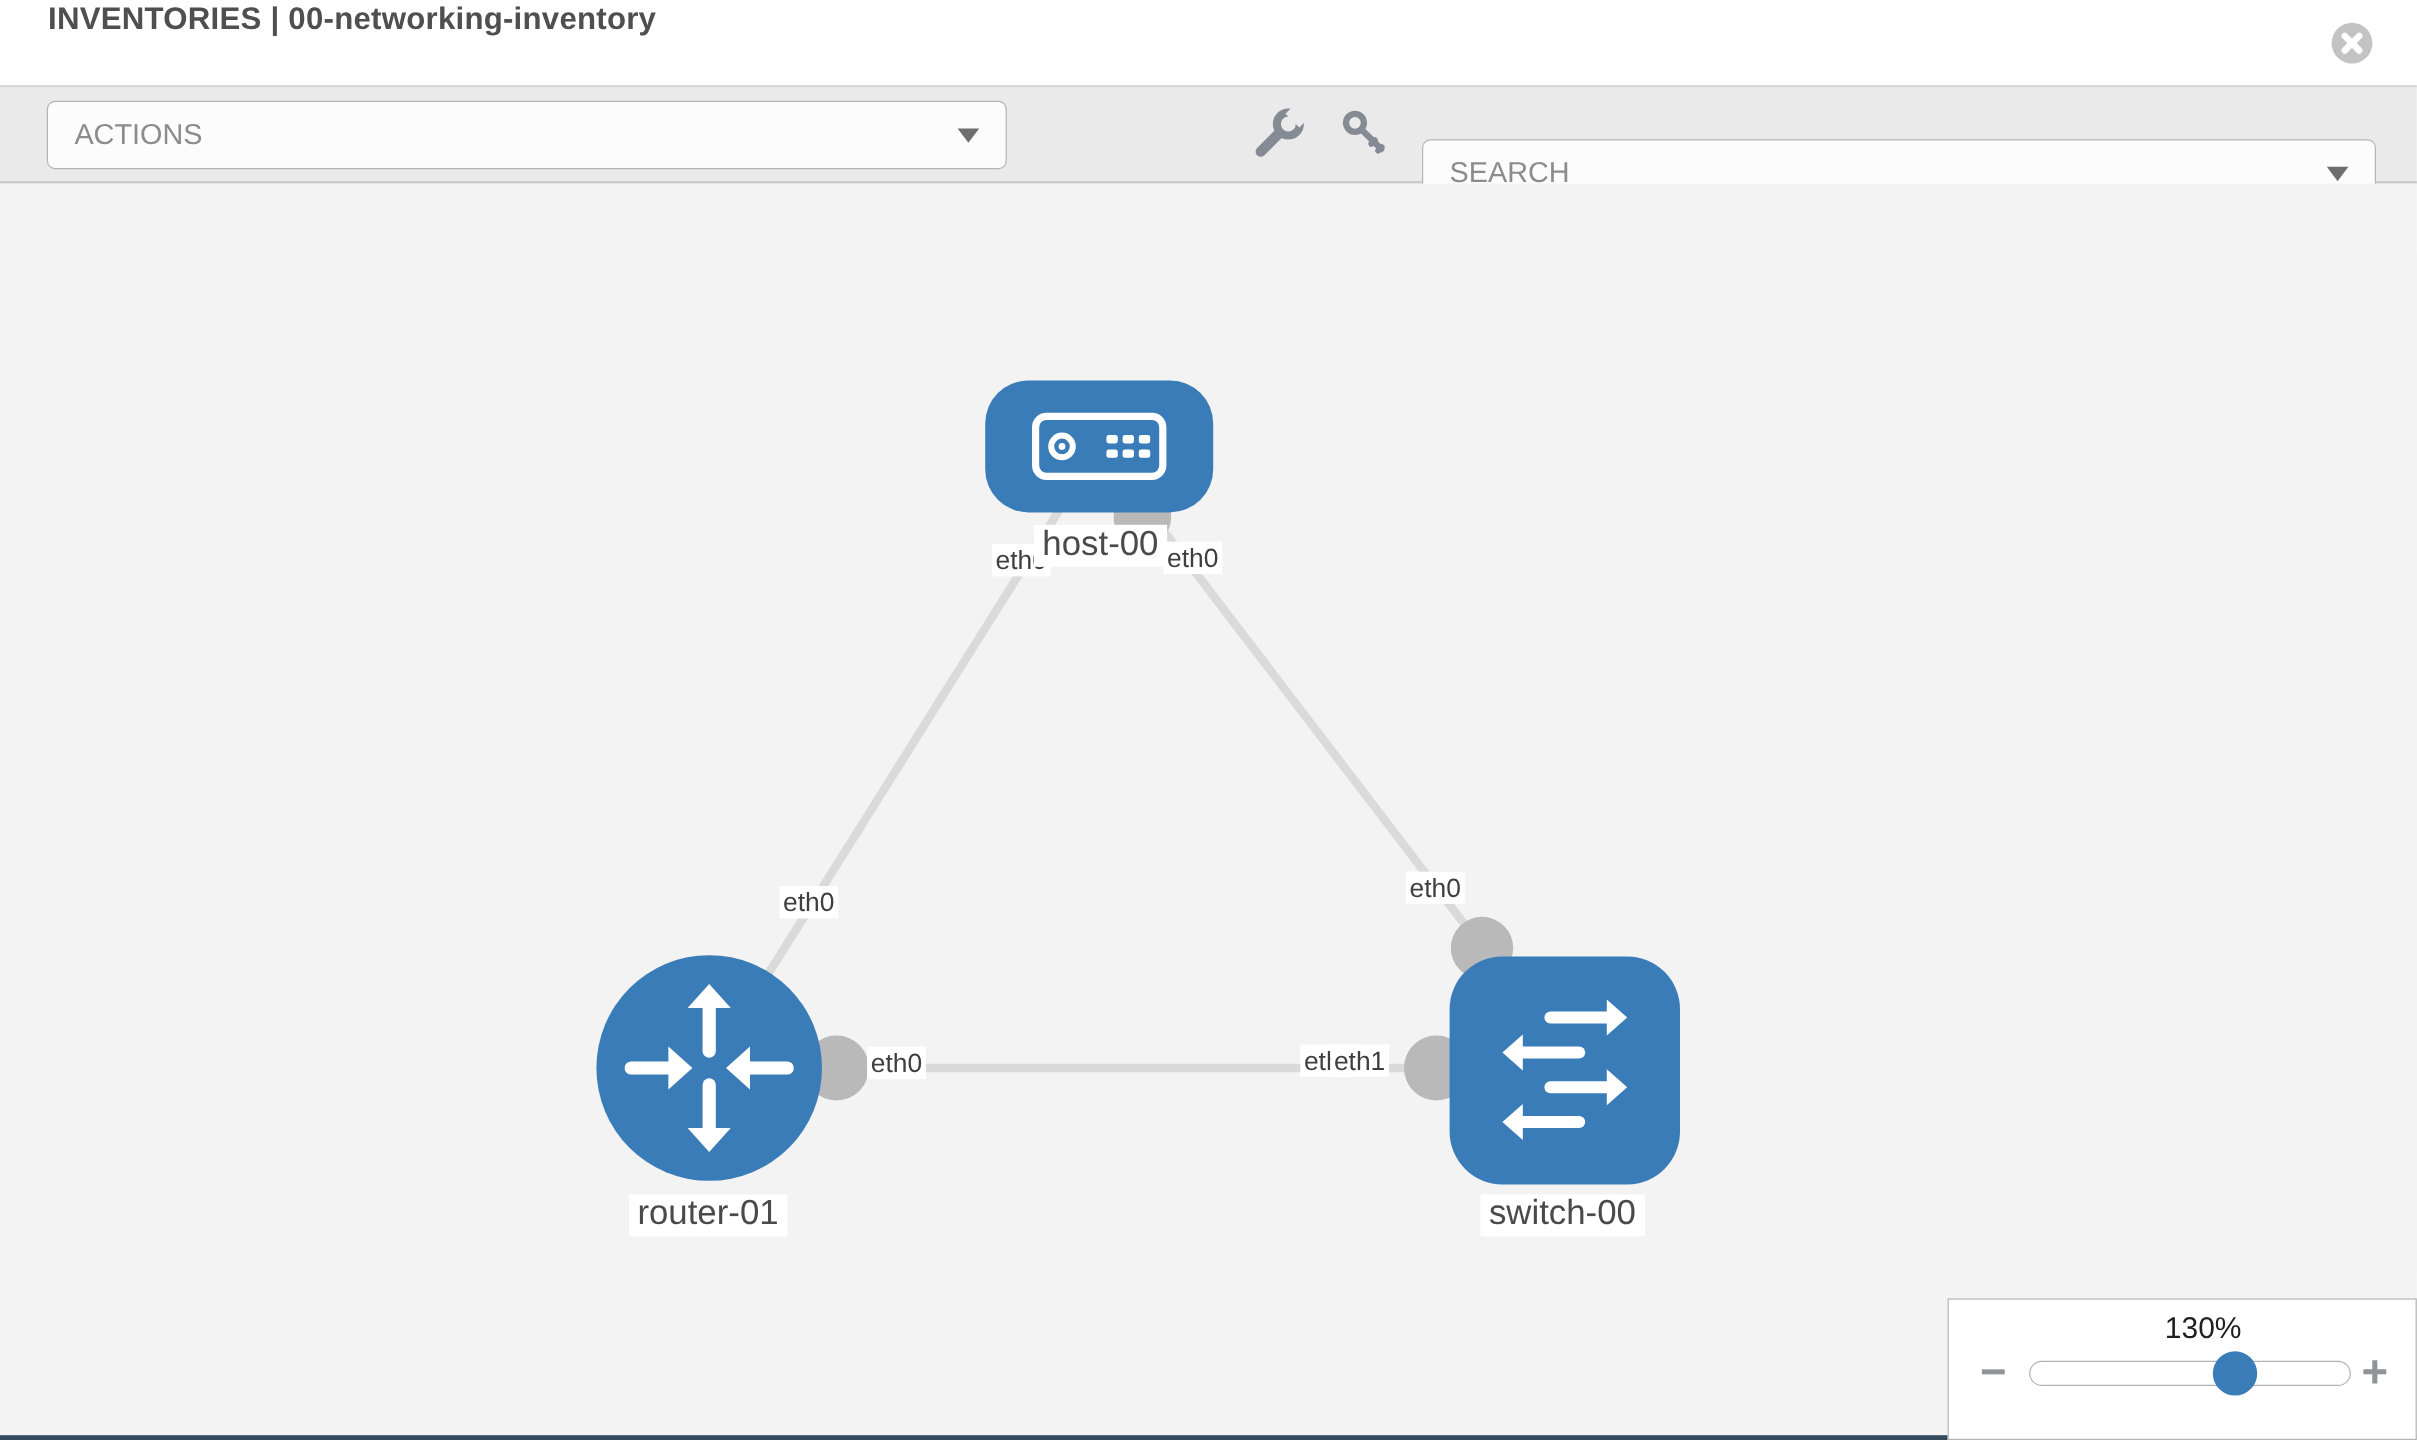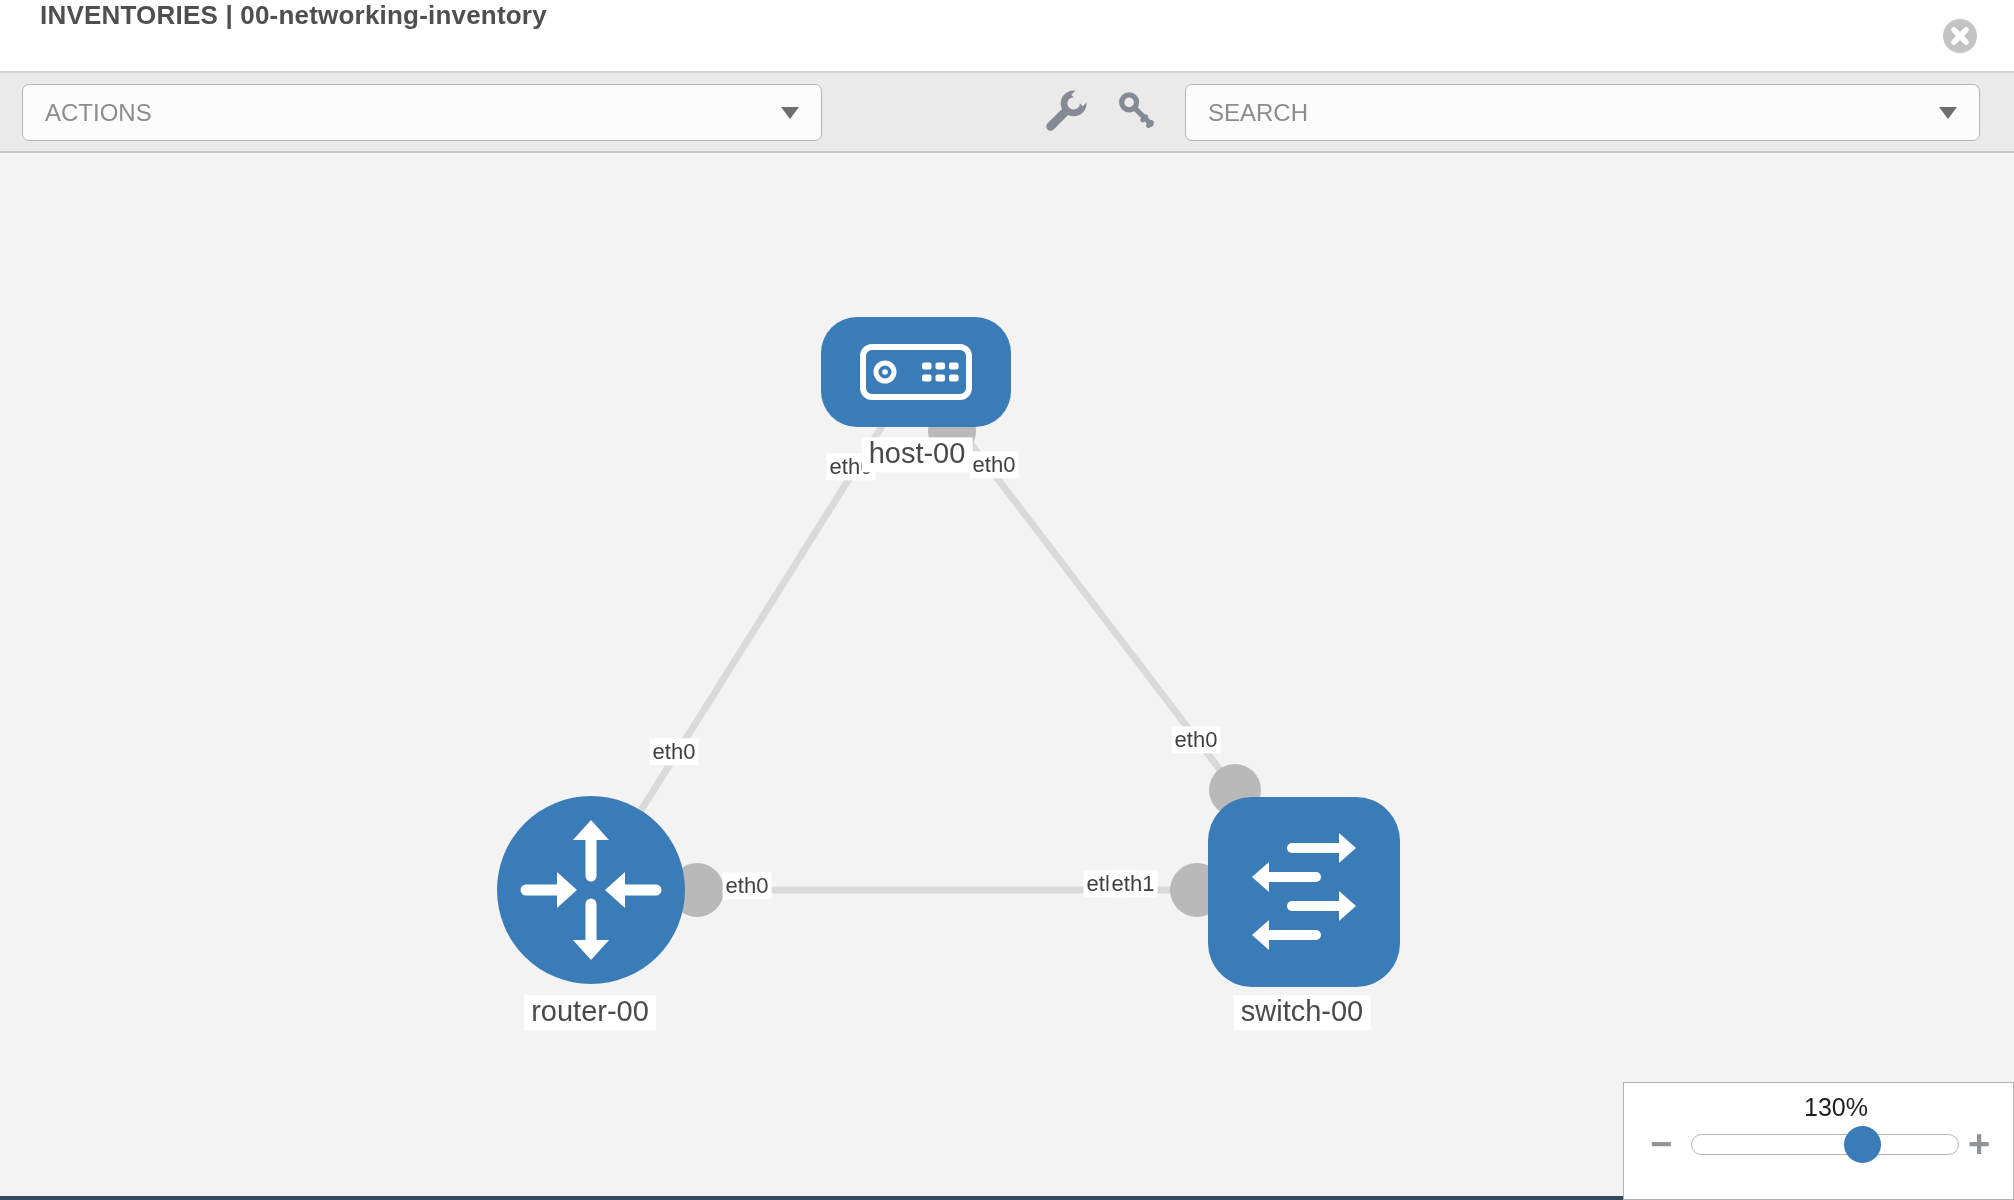--- a/index.html
+++ b/index.html
@@ -32,22 +32,22 @@
     position: absolute; left: 0; top: 73px; width: 100%; height: 80px;
     background: #eaeaea; border-bottom: 2px solid #c8c8c8;
   }
   .select {
     position: absolute; top: 11px; height: 57px;
     background: #fcfcfc; border: 1px solid #b5b5b5; border-radius: 7px;
     display: flex; align-items: center; justify-content: space-between;
     padding: 0 22px; cursor: pointer;
     font-size: 24px; color: #8c8c8c;
   }
-  .select.actions { left: 22px;  width: 800px; }
-  .select.search  { left: 1185px; width: 795px; }
+  .select.actions { left: 39px;  width: 800px; }
+  .select.search  { left: 1185px; width: 795px; margin-top: 32px; }
   .caret {
     width: 0; height: 0;
     border-left: 9px solid transparent; border-right: 9px solid transparent;
     border-top: 12px solid #6e6e6e;
   }
   .tool-btn { position: absolute; background: transparent; border: none; cursor: pointer; padding: 0; }
   .tool-btn.wrench { left: 1042px; top: 16px; width: 46px; height: 46px; }
   .tool-btn.key    { left: 1116px; top: 18px; width: 42px; height: 42px; }
 
   
@@ -190,21 +190,21 @@
         </g>
       </svg>
   <div class="link-label" style="left: 851px; top: 314px;">eth0</div>
       <div class="link-label" style="left: 674px; top: 599px;">eth0</div>
       <div class="link-label" style="left: 994px; top: 312px;">eth0</div>
       <div class="link-label" style="left: 1196px; top: 587px;">eth0</div>
       <div class="link-label" style="left: 747px; top: 733px;">eth0</div>
       <div class="link-label" style="left: 1108px; top: 731px;">eth0</div>
       <div class="link-label" style="left: 1133px; top: 731px;">eth1</div>
       <div class="node-label" style="left: 917px; top: 302px;">host-00</div>
-      <div class="node-label" style="left: 590px; top: 860px;">router-00</div>
+      <div class="node-label" style="left: 590px; top: 860px;">router-01</div>
       <div class="node-label" style="left: 1302px; top: 860px;">switch-00</div>
     </div>
 
   <div class="footer-strip"></div>
 
   <div class="zoom-panel">
     <div class="zoom-level">130%</div>
     <button class="zoom-minus">−</button>
     <div class="zoom-track">
       <div class="zoom-thumb" id="zoom-thumb" style="background: rgb(58, 124, 184); left: calc(64% - 18px);"></div>

